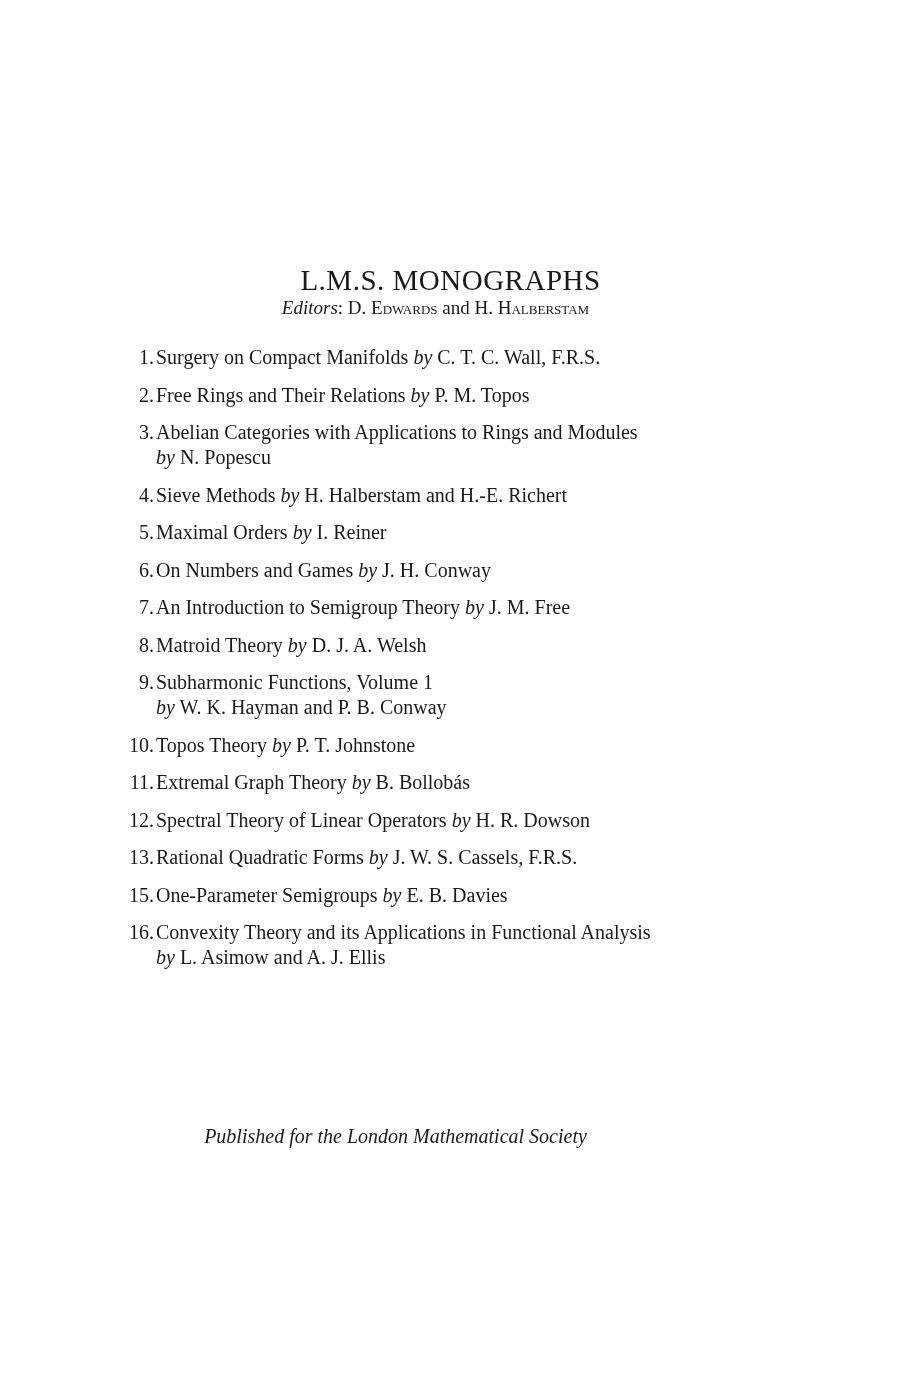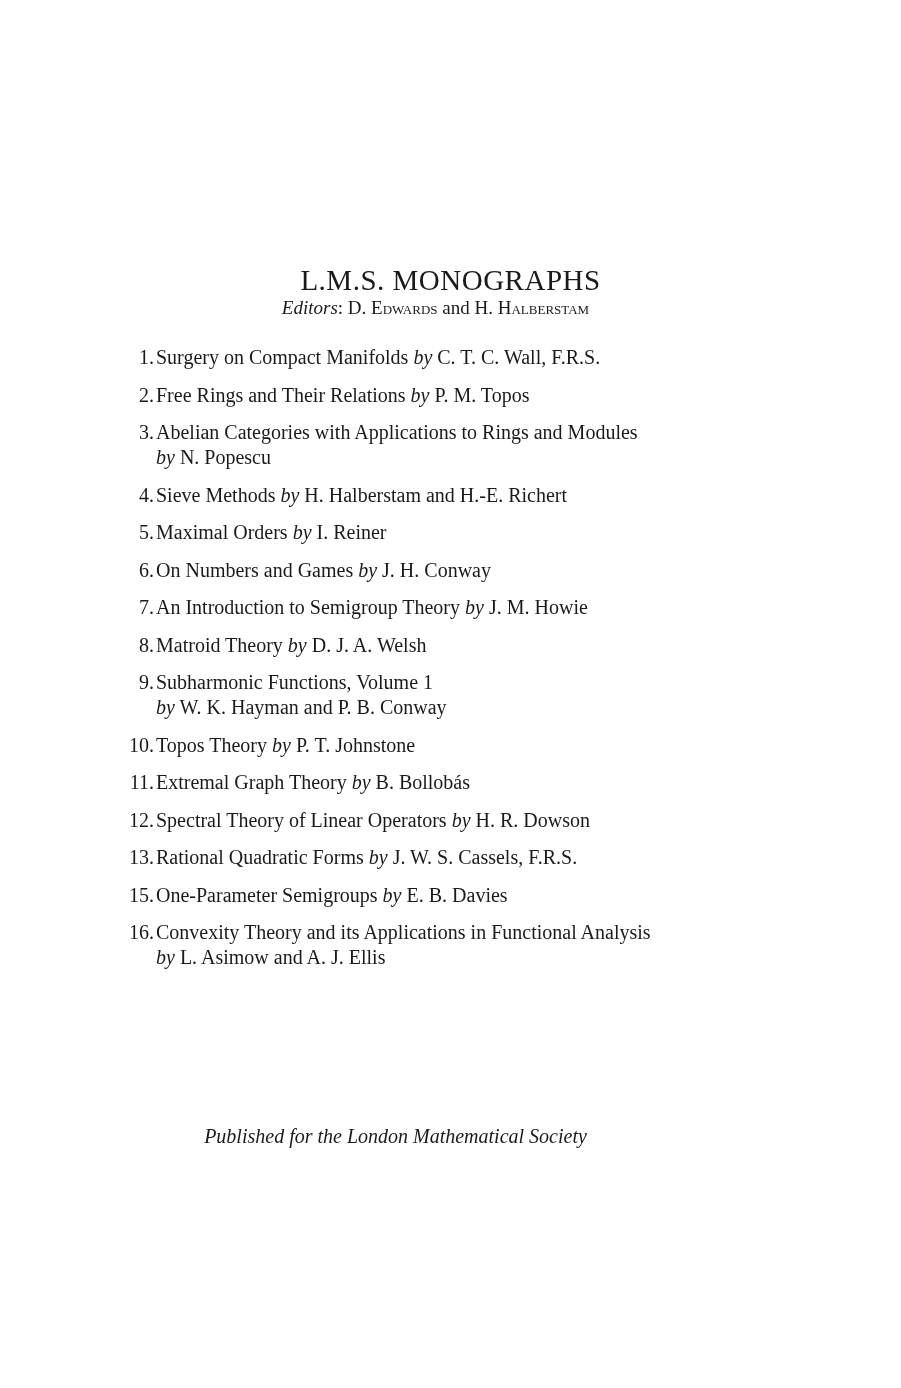--- a/index.html
+++ b/index.html
@@ -64,21 +64,21 @@
     <li class="item">
       <span class="num">5.</span>
       <span class="txt"><span>Maximal Orders</span> <span class="by">by</span> <span>I. Reiner</span></span>
     </li>
     <li class="item">
       <span class="num">6.</span>
       <span class="txt"><span>On Numbers and Games</span> <span class="by">by</span> <span>J. H. Conway</span></span>
     </li>
     <li class="item">
       <span class="num">7.</span>
-      <span class="txt"><span>An Introduction to Semigroup Theory</span> <span class="by">by</span> <span>J. M. Howie</span></span>
+      <span class="txt"><span>An Introduction to Semigroup Theory</span> <span class="by">by</span> <span>J. M. Free</span></span>
     </li>
     <li class="item">
       <span class="num">8.</span>
       <span class="txt"><span>Matroid Theory</span> <span class="by">by</span> <span>D. J. A. Welsh</span></span>
     </li>
     <li class="item">
       <span class="num">9.</span>
       <span class="txt"><span>Subharmonic Functions, Volume 1</span><br><span class="by">by</span> <span>W. K. Hayman and P. B. Conway</span></span>
     </li>
     <li class="item">

